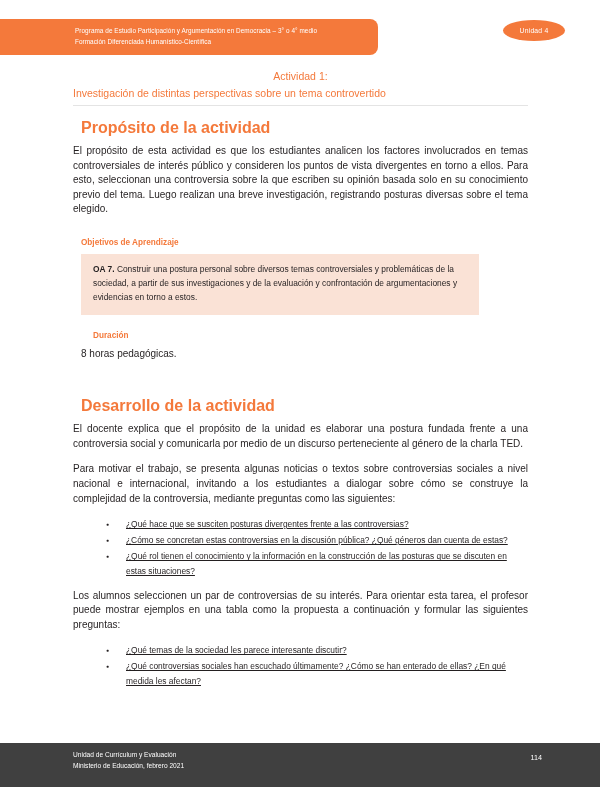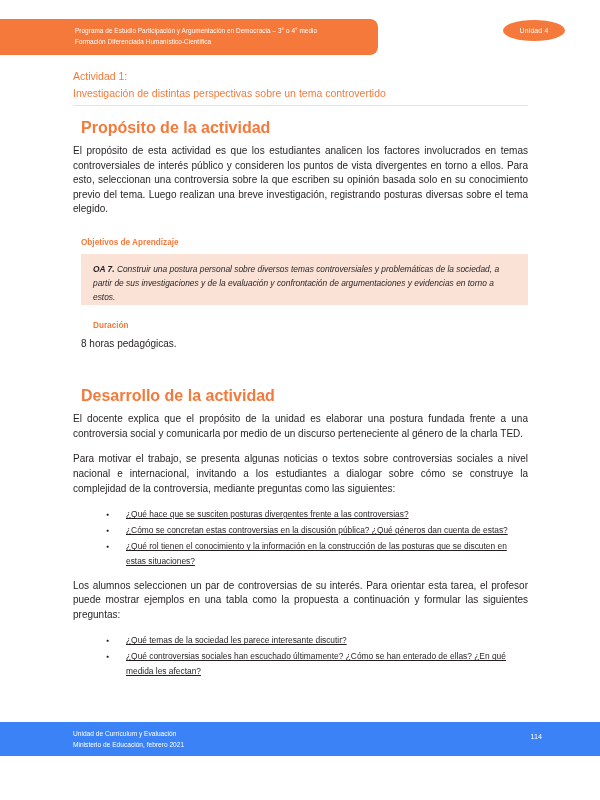--- a/index.html
+++ b/index.html
@@ -61,21 +61,21 @@
   }
 
   .activity-title {
     color: #F4793B;
     font-size: 10.5px;
     line-height: 16.5px;
     padding-bottom: 4px;
     border-bottom: 1px solid #e4e4e4;
     margin-bottom: 14px;
   }
-  .activity-title .line1 { display: block; }
+  .activity-title .line1 { display: block; text-align: center; }
   .activity-title .line2 { display: block; }
 
   .section-heading {
     color: #F4793B;
     font-size: 16px;
     line-height: 15px;
     margin: 0 0 9px 8px;
   }
   .sub-heading {
     color: #F4793B;
@@ -97,24 +97,23 @@
     padding-left: 8px;
   }
   .indent-block p.body-text {
     text-align: left;
   }
 
   
   .oa-box {
     background: #FAE2D6;
     margin: 0 0 14px 8px;
-    padding: 8px 12px 0 12px;
+    padding: 8px 12px 10px 12px;
     box-sizing: border-box;
-    width: 447px;
-    font-style: italic;
+    width: 398px;
   }
   .oa-box p {
     margin: 0;
     font-size: 8.4px;
     line-height: 14.2px;
     color: #231f20;
   }
   .oa-code {
     font-weight: bold;
   }
@@ -143,24 +142,24 @@
     color: #231f20;
   }
 
   .gap-sm { height: 8px; }
   .gap-lg { height: 26px; }
 
   
   .page-footer {
     position: absolute;
     left: 0;
-    bottom: 44px;
+    bottom: 13px;
     width: 600px;
-    height: 34px;
-    background: #3b82f6;
+    height: 44px;
+    background: #404040;
     box-sizing: border-box;
   }
   .footer-left {
     position: absolute;
     left: 73px;
     top: 7px;
     color: #ffffff;
     font-size: 6.6px;
     line-height: 10.5px;
   }

